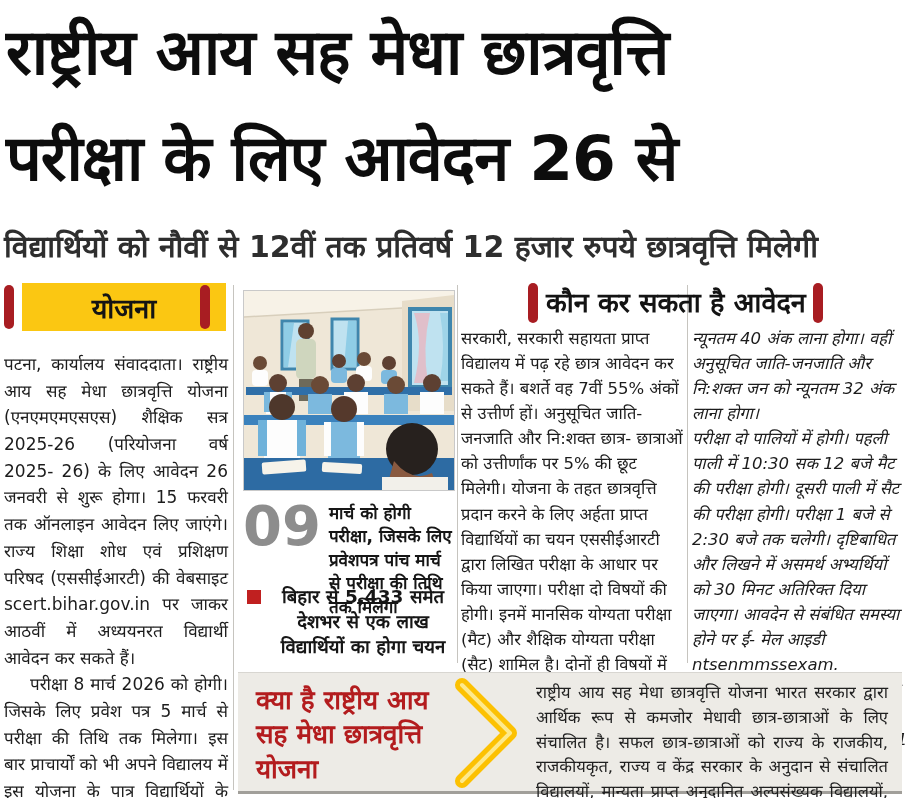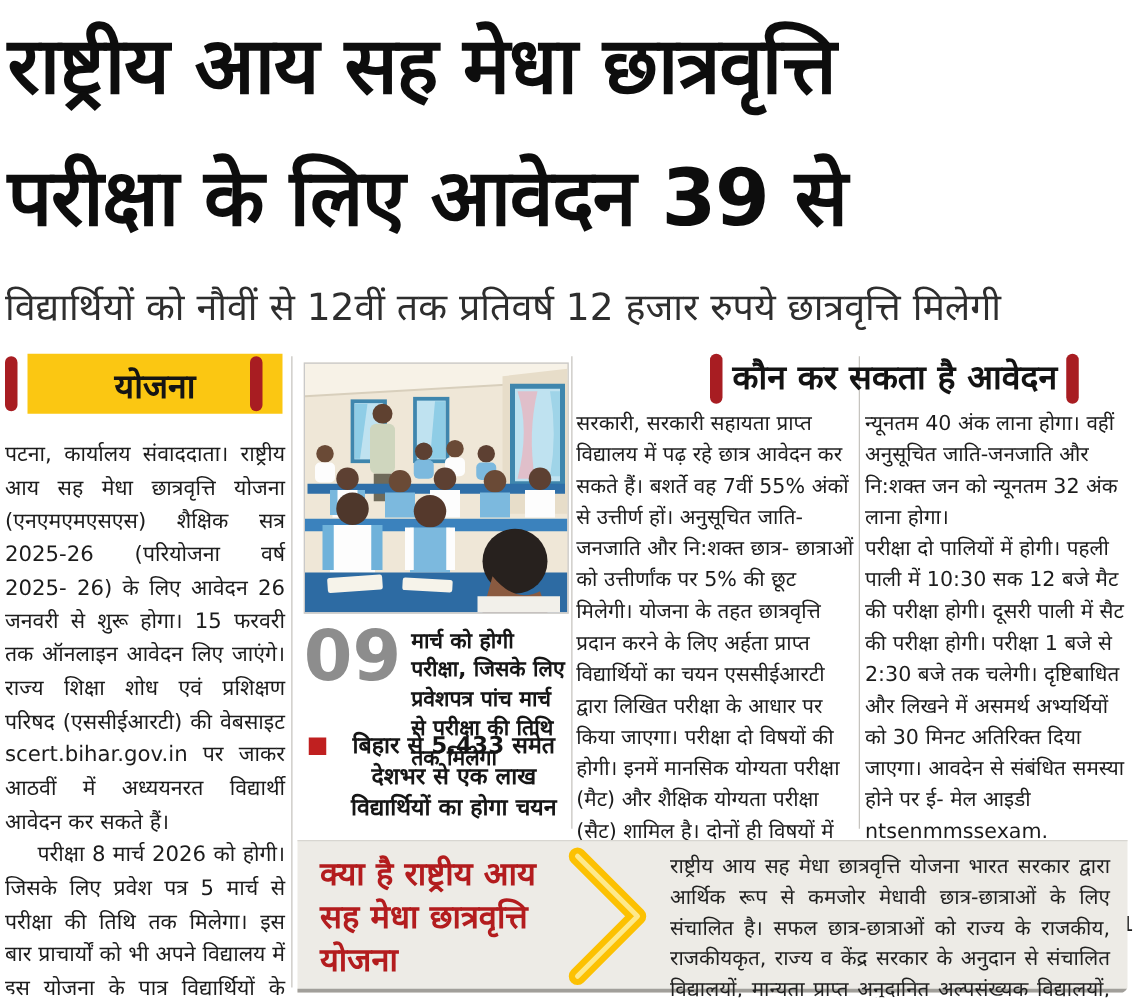--- a/index.html
+++ b/index.html
@@ -1,23 +1,23 @@
 <!DOCTYPE html>
 <html><head>
 <meta charset="utf-8">
 <style>
   html,body{margin:0;padding:0;background:#fff;}
   body{font-family:"DejaVu Sans","Liberation Sans",sans-serif;}
-  .page{position:relative;width:906px;height:798px;background:#ffffff;overflow:hidden;border-radius:19px;}
+  .page{position:relative;width:906px;height:798px;background:#ffffff;overflow:hidden;}
 
   
   .headline{position:absolute;left:6px;top:0px;width:896px;color:#0d0d0d;
     font-weight:900;font-size:63px;line-height:106px;letter-spacing:-1px;white-space:nowrap;}
   .subheadline{position:absolute;left:4px;top:224px;width:900px;color:#2e2e2e;
-    font-weight:400;font-size:30px;line-height:46px;white-space:nowrap;}
+    font-weight:700;font-size:30px;line-height:46px;white-space:nowrap;}
 
   
   .vsep{position:absolute;width:1px;background:#c6c4bf;}
 
   
   .col1{position:absolute;left:4px;top:283px;width:224px;}
   .badge-row{position:relative;height:50px;margin-bottom:18px;}
   .bracket{position:absolute;width:10px;border-radius:5px;background:#a81d22;}
   .badge-row .bracket{top:2px;height:44px;}
   .badge-box{position:absolute;left:18px;top:0px;width:204px;height:48px;background:#fbc712;
@@ -30,46 +30,46 @@
   .photo-frame{position:absolute;left:243px;top:290px;width:210px;height:199px;
     border:1px solid #c9c9c9;background:#efe6d8;overflow:hidden;}
   .fact-block{position:absolute;left:243px;top:498px;width:212px;display:flex;gap:8px;}
   .fact-number{color:#8d8d8d;font-weight:900;font-size:56px;line-height:56px;flex:0 0 auto;}
   .fact-text{color:#161616;font-weight:800;font-size:17px;line-height:1.38;padding-top:4px;}
   .bullet-block{position:absolute;left:247px;top:585px;width:208px;display:flex;gap:10px;text-align:center;}
   .bullet-square{flex:0 0 auto;width:14px;height:14px;background:#c02020;margin-top:5px;}
   .bullet-text{color:#161616;font-weight:800;font-size:18.5px;line-height:1.35;}
 
   
-  .right-heading{position:absolute;left:568px;top:283px;width:295px;height:42px;}
+  .right-heading{position:absolute;left:528px;top:283px;width:295px;height:42px;}
   .right-heading .bracket{top:0;height:40px;}
   .right-heading .txt{position:absolute;left:18px;right:18px;top:0;color:#131313;
     font-weight:900;font-size:27px;line-height:40px;text-align:center;white-space:nowrap;}
   .col3{position:absolute;left:461px;top:326px;width:222px;}
-  .col4{position:absolute;left:692px;top:326px;width:211px;}
+  .col4{position:absolute;left:692px;top:326px;width:211px;font-style:italic;}
   .rcol{color:#1c1c1c;font-size:16.5px;line-height:1.52;font-weight:500;}
   .rcol p{margin:0;}
 
   
   .bottom-box{position:absolute;left:238px;top:672px;width:664px;height:118px;
     background:#edebe6;border-bottom:3px solid #a19f9a;border-top:1px solid #d8d6d1;}
   .bottom-heading{position:absolute;left:18px;top:10px;width:205px;color:#b31c1e;
     font-weight:700;font-size:26px;line-height:1.32;}
   .chevron{position:absolute;left:206px;top:4px;}
   .bottom-text{position:absolute;left:298px;top:8px;width:352px;color:#1f1f1f;
     font-size:16.5px;line-height:1.5;text-align:justify;font-weight:500;}
 </style>
 </head>
 <body>
 
 <div class="page">
 
   <div class="headline">
     <div>राष्ट्रीय आय सह मेधा छात्रवृत्ति</div>
-    <div>परीक्षा के लिए आवेदन 39 से</div>
+    <div>परीक्षा के लिए आवेदन 26 से</div>
   </div>
 
   <div class="subheadline">विद्यार्थियों को नौवीं से 12वीं तक प्रतिवर्ष 12 हजार रुपये छात्रवृत्ति मिलेगी</div>
 
   <div class="vsep" style="left:233px;top:285px;height:505px;"></div>
   <div class="vsep" style="left:457px;top:285px;height:378px;"></div>
   <div class="vsep" style="left:687px;top:285px;height:378px;"></div>
 
   <div class="col1">
     <div class="badge-row">

